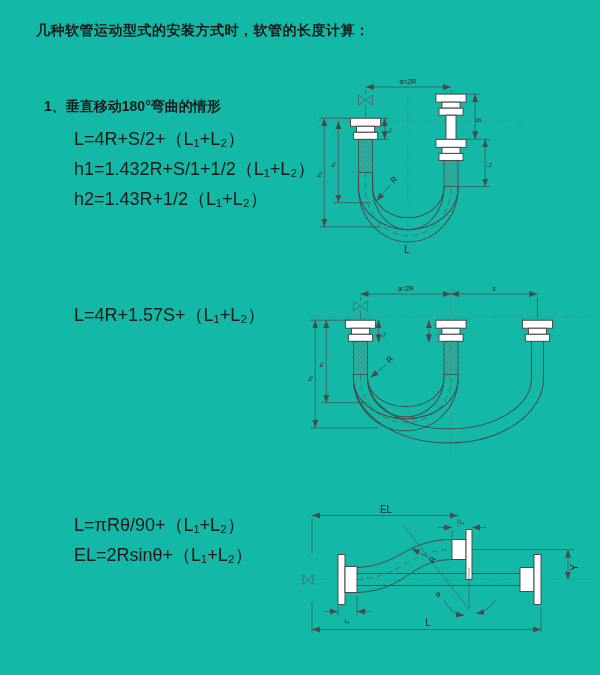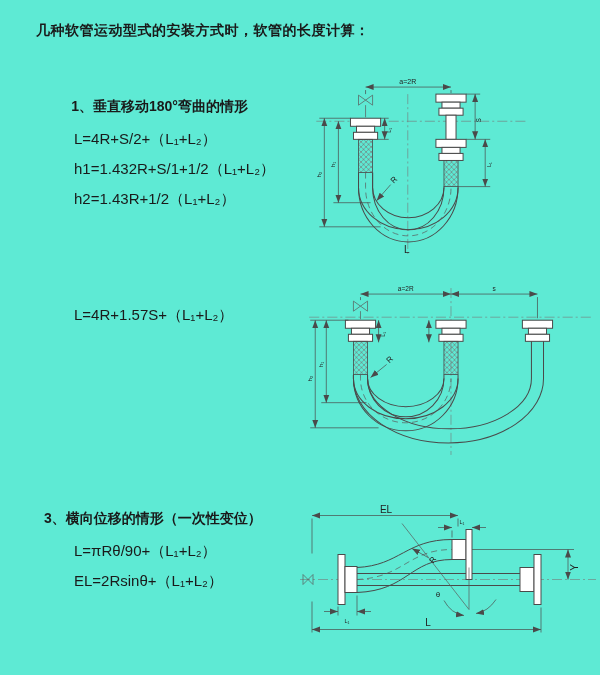--- a/index.html
+++ b/index.html
@@ -1,27 +1,27 @@
 <!DOCTYPE html>
 <html><head>
 <meta charset="utf-8">
 <style>
   html,body{margin:0;padding:0;}
   body{
     width:600px;height:675px;background:#ffffff;position:relative;overflow:hidden;
     font-family:"Liberation Sans","DejaVu Sans",sans-serif;color:#1a1a1a;
   }
-  .page{position:absolute;inset:0;background:#5eead4;}
+  .page{position:absolute;inset:0;background:#14b8a6;}
   .doc-title{position:absolute;left:36px;top:22px;font-size:14px;font-weight:bold;letter-spacing:.5px;white-space:nowrap;}
   .section{position:absolute;left:44px;}
   #section-1{top:98px;}
   #section-2{top:300px;}
   #section-3{top:510px;}
-  .section-heading{font-size:14px;font-weight:bold;margin:0 0 8px 0;white-space:nowrap;text-align:center;}
-  .formula{font-size:15px;line-height:30px;margin-left:30px;white-space:nowrap;}
+  .section-heading{font-size:14px;font-weight:bold;margin:0 0 8px 0;white-space:nowrap;}
+  .formula{font-size:18px;line-height:30px;margin-left:30px;white-space:nowrap;}
   .diagram{position:absolute;}
   #diagram-1{left:308px;top:74px;width:282px;height:186px;}
   #diagram-2{left:306px;top:282px;width:292px;height:179px;}
   #diagram-3{left:298px;top:501px;width:302px;height:151px;}
   svg{display:block;}
   .dwg{stroke:#4a4a4a;fill:none;stroke-width:1;}
   .thin{stroke:#5a5a5a;fill:none;stroke-width:.7;}
   .dim{stroke:#4a4a4a;fill:none;stroke-width:.7;}
   .cl{stroke:#777;stroke-width:.6;stroke-dasharray:10 3 2 3;fill:none;}
   .dash{stroke:#5a5a5a;stroke-width:.7;stroke-dasharray:6 4;fill:none;}
@@ -41,21 +41,20 @@
     <div class="formula">L=4R+S/2+（L₁+L₂）</div>
     <div class="formula">h1=1.432R+S/1+1/2（L₁+L₂）</div>
     <div class="formula">h2=1.43R+1/2（L₁+L₂）</div>
   </div>
 
   <div class="section" id="section-2">
     <div class="formula">L=4R+1.57S+（L₁+L₂）</div>
   </div>
 
   <div class="section" id="section-3">
-    <div class="section-heading">3、横向位移的情形（一次性变位）</div>
     <div class="formula">L=πRθ/90+（L₁+L₂）</div>
     <div class="formula">EL=2Rsinθ+（L₁+L₂）</div>
   </div>
 
   <div class="diagram" id="diagram-1">
     <svg width="282" height="186" viewBox="0 0 280 185">
       <defs>
         <marker id="a1" markerWidth="9" markerHeight="8" refX="8" refY="4" orient="auto-start-reverse" markerUnits="userSpaceOnUse">
           <path d="M0,1 L8,4 L0,7 Z" fill="#4a4a4a"></path>
         </marker>

